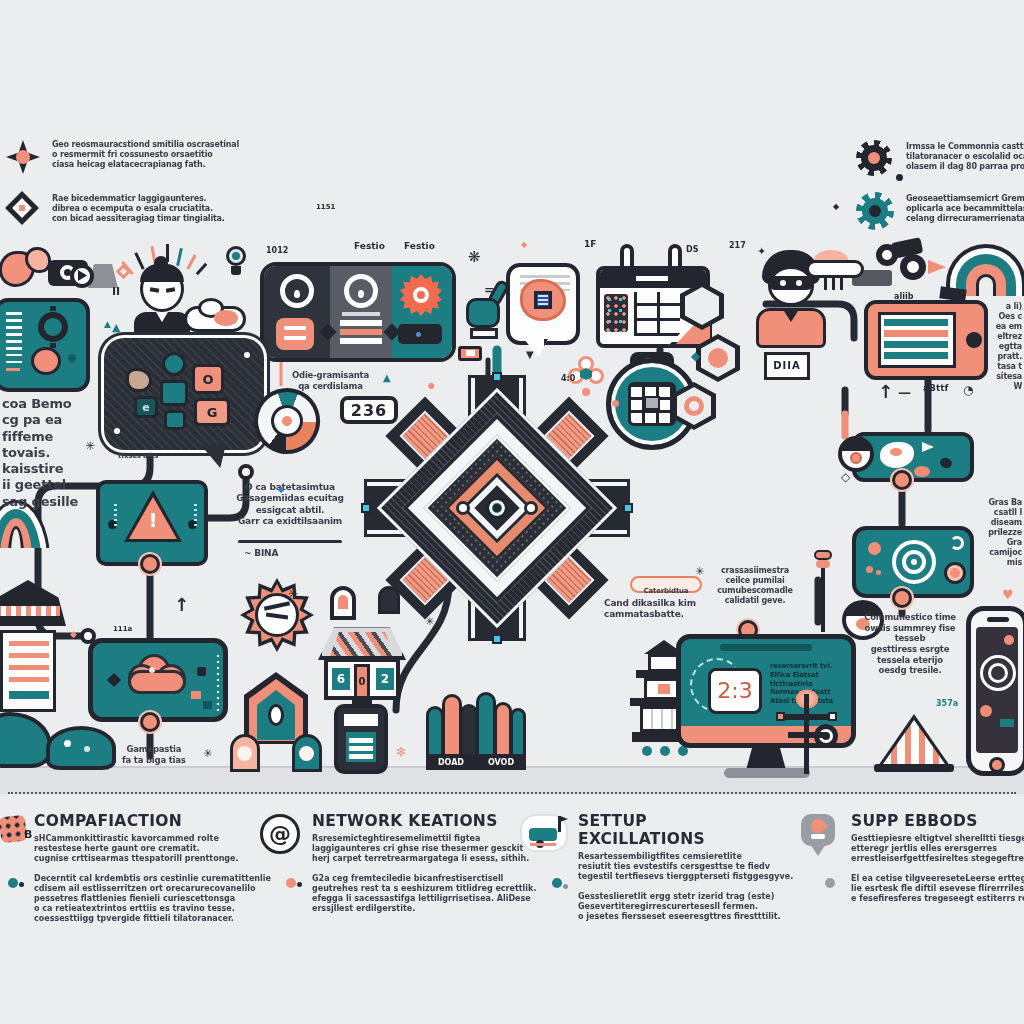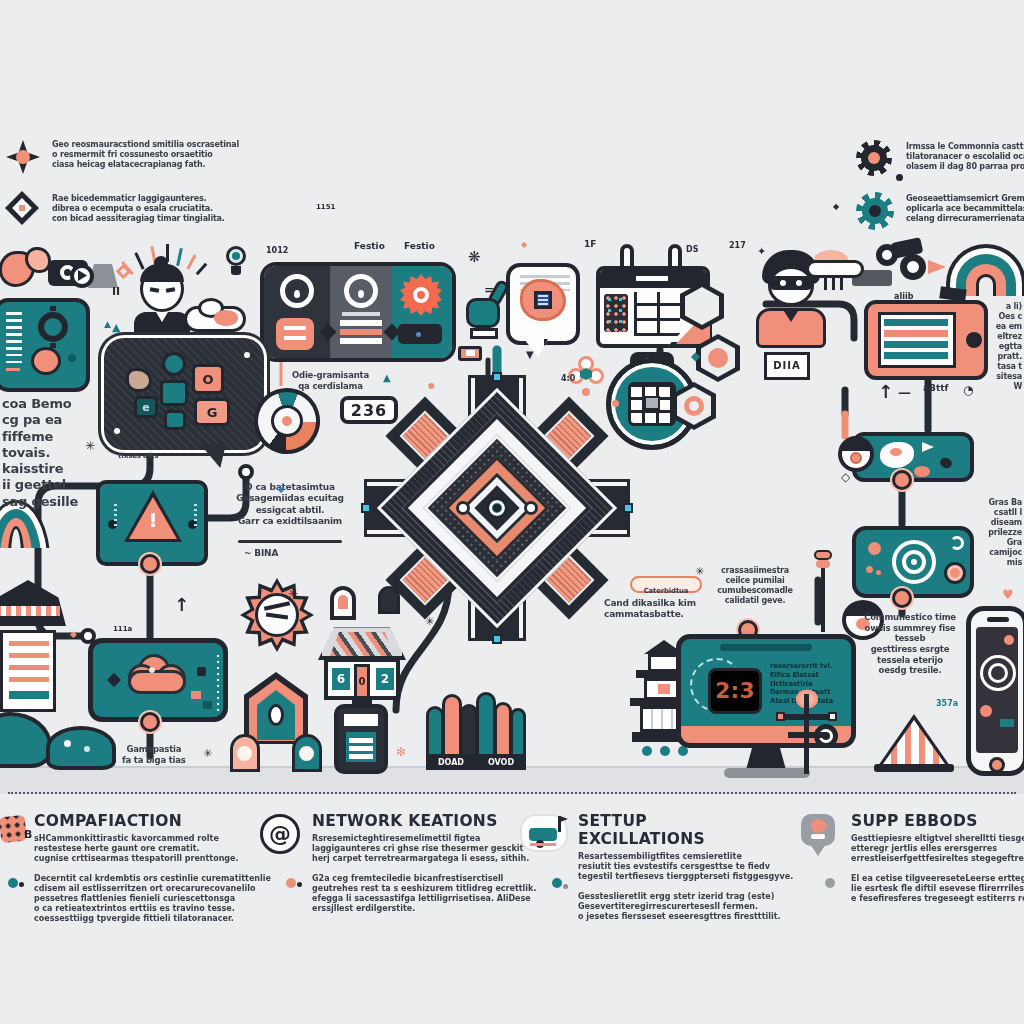--- a/index.html
+++ b/index.html
@@ -544,21 +544,21 @@
     <div class="abs" style="left:38px;top:106px;width:10px;height:10px;border-radius:50%;background:#1c7d82"></div>
     <div class="abs" style="left:56px;top:106px;width:10px;height:10px;border-radius:50%;background:#1c7d82"></div>
   </div>
 
   <div class="abs" style="left:676px;top:630px;width:182px;height:146px">
     <div class="node" style="left:62px;top:-10px;width:20px;height:20px"></div>
     <div class="abs" style="left:0;top:4px;width:180px;height:114px;background:#1c7d82;border:5px solid #23262e;border-radius:14px;box-sizing:border-box"></div>
     <div class="abs" style="left:5px;top:96px;width:170px;height:17px;background:#f0907a;border-radius:0 0 9px 9px"></div>
     <div class="abs" style="left:44px;top:14px;width:92px;height:7px;background:#10565a;border-radius:3px"></div>
     <div class="abs" style="left:14px;top:28px;width:54px;height:54px;border-radius:50%;border:2.5px dashed #bfe3e4;border-right-color:transparent;box-sizing:border-box"></div>
-    <div class="abs" style="left:32px;top:38px;width:54px;height:46px;background:#000000;border:3px solid #23262e;border-radius:8px;box-sizing:border-box;text-align:center;font-weight:700;font-size:22px;line-height:40px;color:#c95b3e">
+    <div class="abs" style="left:32px;top:38px;width:54px;height:46px;background:#ffffff;border:3px solid #23262e;border-radius:8px;box-sizing:border-box;text-align:center;font-weight:400;font-size:22px;line-height:40px;color:#c95b3e">
       <span>2:3</span>
     </div>
     <div class="garb" style="left:94px;top:32px;width:76px;font-size:7px;color:#0d3338;filter:blur(.25px);text-align:left">
         <div class="ln">resersererrit tvl.</div>
         <div class="ln">Elfica Elatsat</div>
         <div class="ln">tlctlcastiria</div>
         <div class="ln">fiermas cartsett</div>
         <div class="ln">Atesl tastatzteta</div>
       </div>
     <div class="wnode" style="left:138px;top:94px;width:24px;height:24px;border-width:5px"></div>

